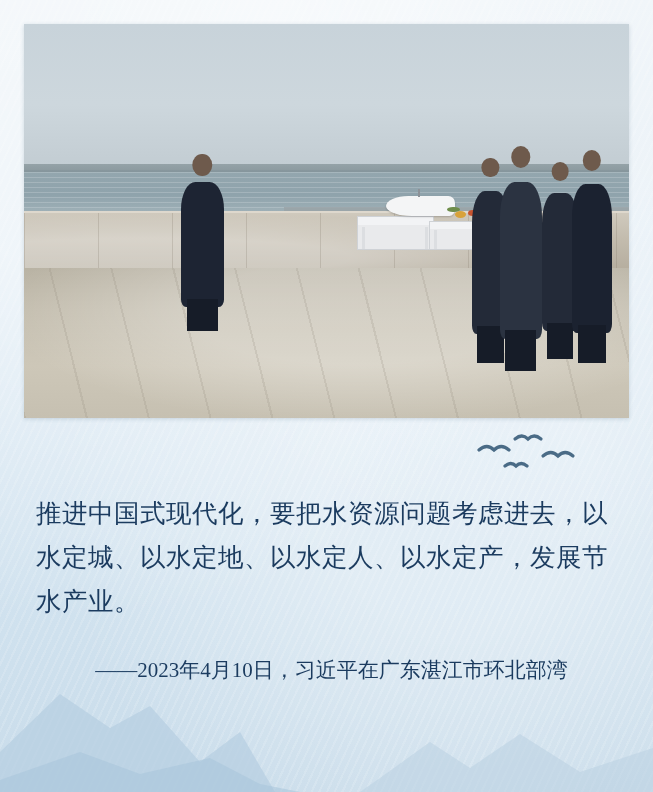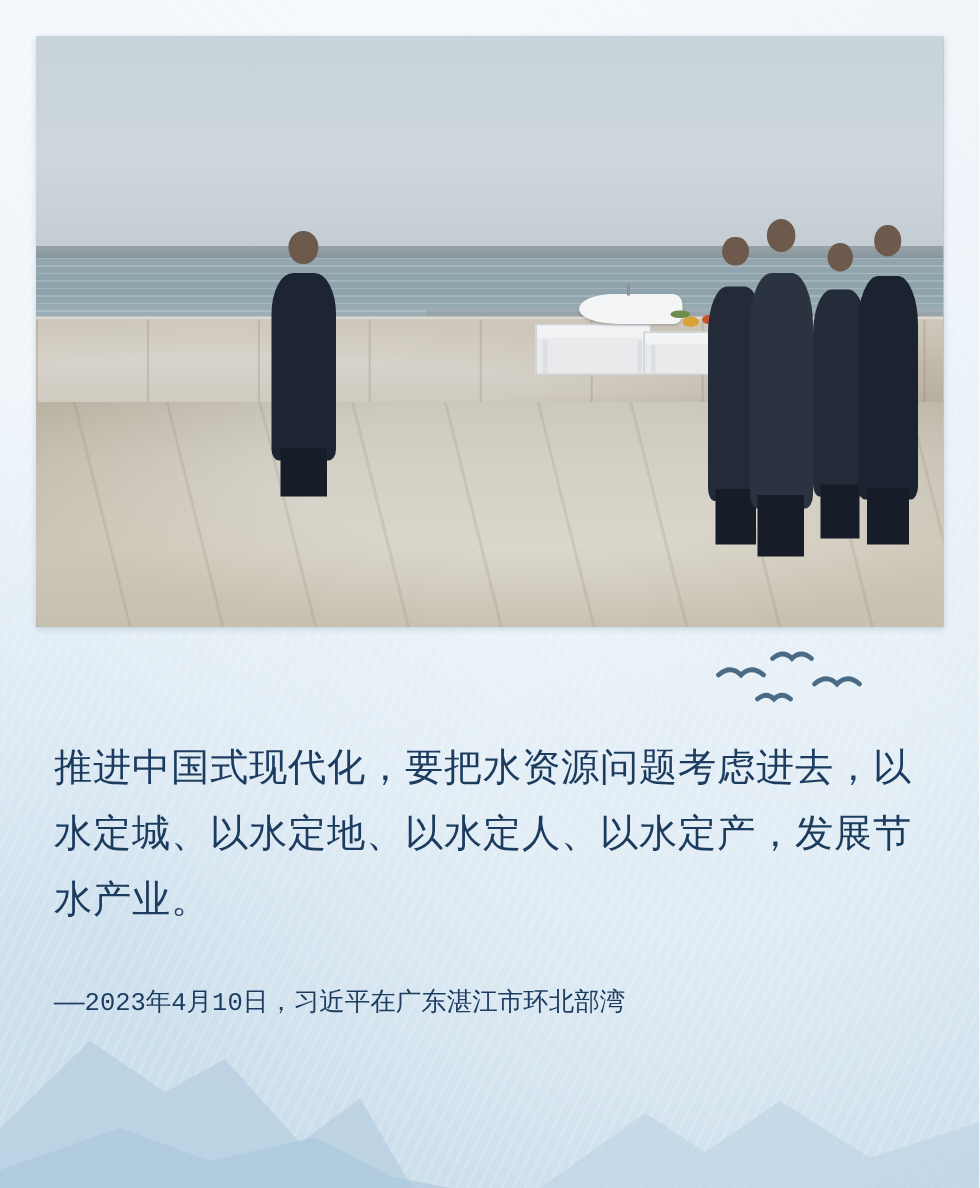--- a/index.html
+++ b/index.html
@@ -10,21 +10,20 @@
   body {
     font-family: "Liberation Serif", serif;
   }
   #poster {
     position: relative;
     width: 653px;
     height: 792px;
     overflow: hidden;
     background:
       linear-gradient(180deg, #e8f0f6 0%, #dce9f3 35%, #d5e5f1 60%, #cfe1ee 80%, #c9dcea 100%);
-    font-family: Liberation Mono, monospace;
   }
   
   #poster::before {
     content: "";
     position: absolute;
     inset: 0;
     background-image:
       radial-gradient(circle at 12% 8%, rgba(255,255,255,0.55) 0 22%, rgba(255,255,255,0) 60%),
       radial-gradient(circle at 88% 5%, rgba(255,255,255,0.40) 0 18%, rgba(255,255,255,0) 55%),
       radial-gradient(circle at 70% 62%, rgba(255,255,255,0.35) 0 20%, rgba(255,255,255,0) 60%),
@@ -213,23 +212,23 @@
     line-height: 44px;
     letter-spacing: 0.5px;
     text-align: left;
   }
   .attrib {
     position: absolute;
     left: 36px;
     right: 26px;
     top: 650px;
     color: #1b3b5f;
-    font-size: 17px;
+    font-size: 21px;
     line-height: 40px;
-    text-align: left;
+    text-align: center;
   }
   .attrib .line1 { display: block; }
   .attrib .line2 { display: block; }
 </style>
 </head>
 <body>
 
 <div id="poster">
 
   <div class="photo-frame">

